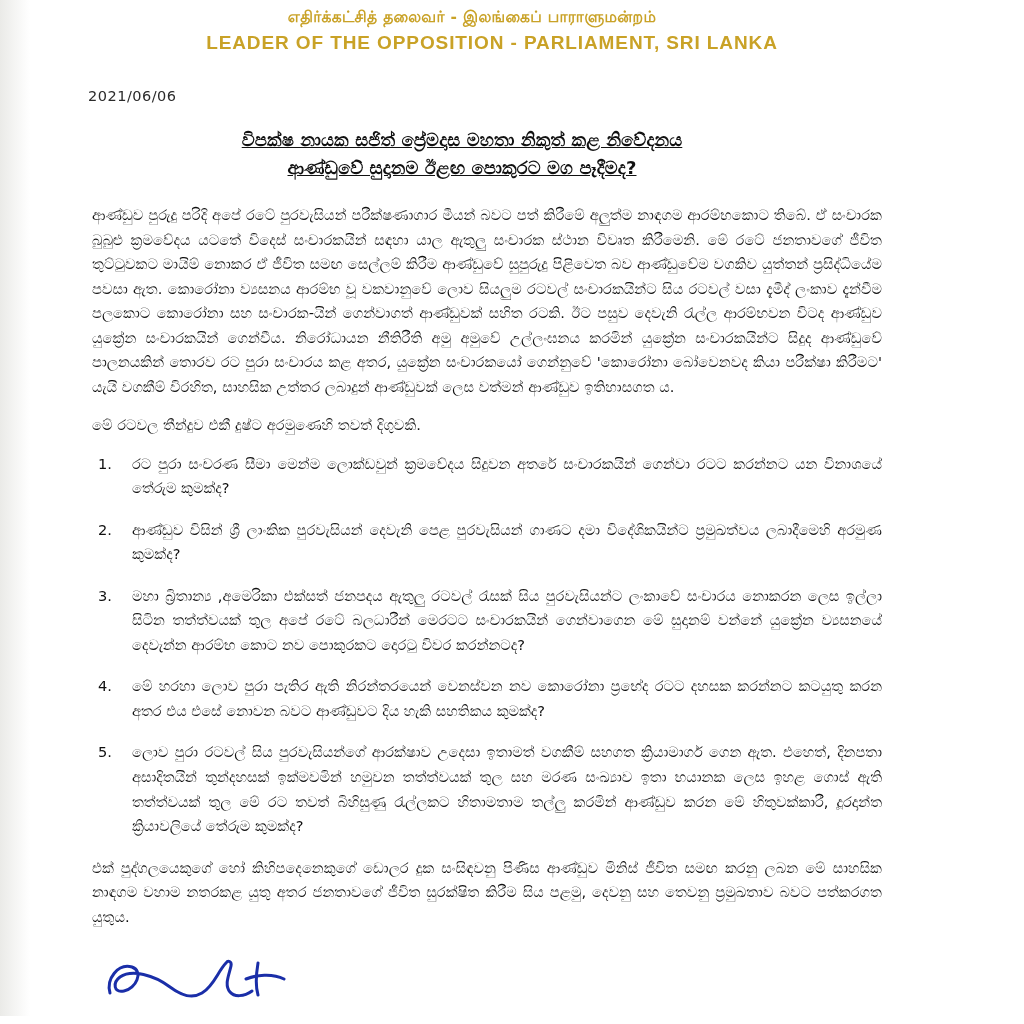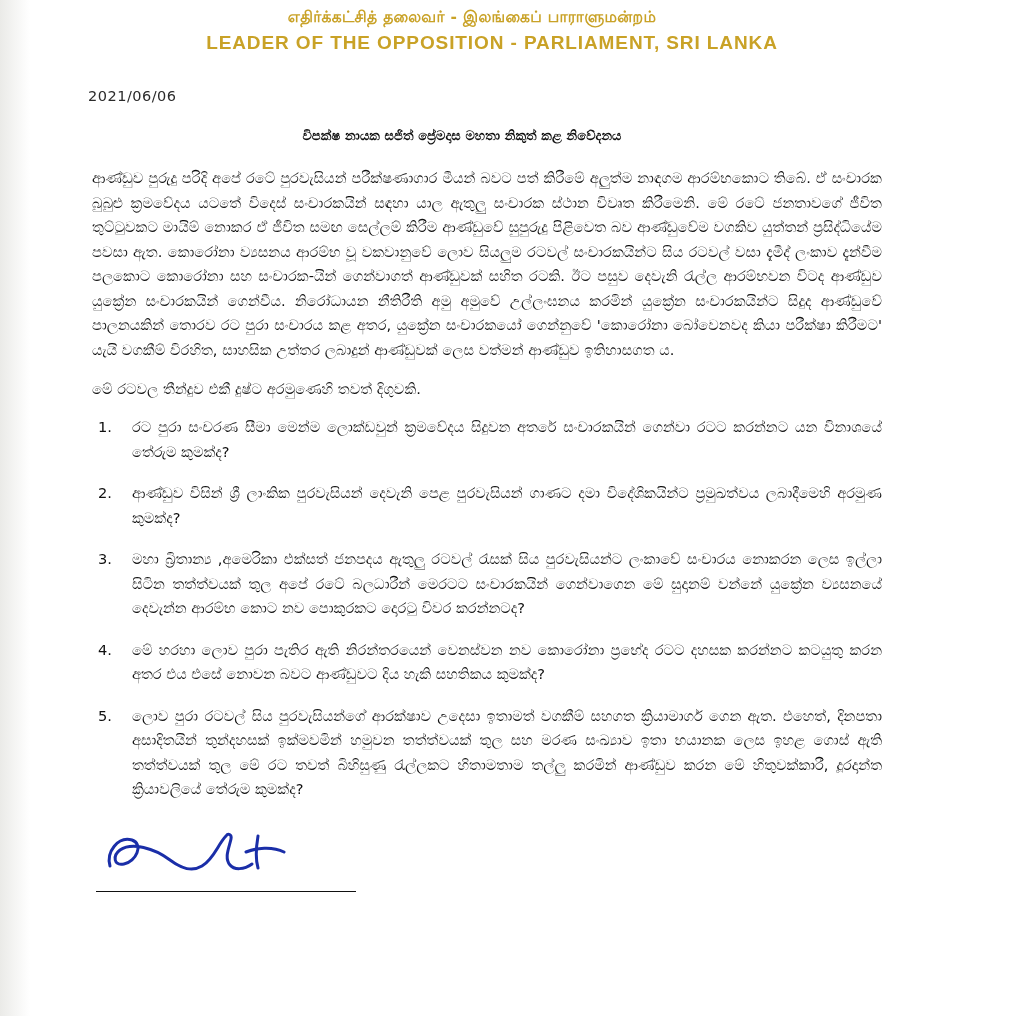--- a/index.html
+++ b/index.html
@@ -57,25 +57,26 @@
     color: #2b2b2b;
     letter-spacing: 0.5px;
   }
   .titles {
     text-align: center;
     margin-top: 22px;
     margin-left: 40px;
     margin-right: 60px;
   }
   .title-line {
-    font-size: 13px;
+    font-size: 18px;
     font-weight: bold;
     color: #111;
     line-height: 1.6;
     letter-spacing: 0.1px;
+    text-decoration: underline;
   }
   .body-wrap {
     margin: 18px 62px 0 92px;
   }
   p.para {
     font-size: 14.6px;
     line-height: 1.68;
     color: #101010;
     text-align: justify;
     margin: 0 0 14px 0;
@@ -152,34 +153,36 @@
 
   <div class="letterhead">
     <div class="lh-tamil">எதிர்க்கட்சித் தலைவர் - இலங்கைப் பாராளுமன்றம்</div>
     <div class="lh-english">LEADER OF THE OPPOSITION - PARLIAMENT, SRI LANKA</div>
   </div>
 
   <div class="date">2021/06/06</div>
 
   <div class="titles">
     <div class="title-line">විපක්ෂ නායක සජිත් ප්‍රේමදාස මහතා නිකුත් කළ නිවේදනය</div>
+    <div class="title-line">ආණ්ඩුවේ සුදානම ඊළඟ පොකුරට මග පෑදීමද?</div>
   </div>
 
   <div class="body-wrap">
     <p class="para lead">ආණ්ඩුව පුරුදු පරිදි අපේ රටේ පුරවැසියන් පරීක්ෂණාගාර මීයන් බවට පත් කිරීමේ අලුත්ම නාඳගම ආරම්භකොට තිබේ. ඒ සංචාරක බුබුළු ක්‍රමවේදය යටතේ විදෙස් සංචාරකයින් සඳහා යාල ඇතුලු සංචාරක ස්ථාන විවෘත කිරීමෙනි. මේ රටේ ජනතාවගේ ජීවිත තුට්ටුවකට මායිම් නොකර ඒ ජීවිත සමඟ සෙල්ලම් කිරීම ආණ්ඩුවේ සුපුරුදු පිළිවෙත බව ආණ්ඩුවේම වගකිව යුත්තන් ප්‍රසිද්ධියේම පවසා ඇත. කොරෝනා ව්‍යසනය ආරම්භ වූ වකවානුවේ ලොව සියලුම රටවල් සංචාරකයින්ට සිය රටවල් වසා දැමීද් ලංකාව දැන්වීම පලකොට කොරෝනා සහ සංචාරක-යින් ගෙන්වාගත් ආණ්ඩුවක් සහිත රටකි. ඊට පසුව දෙවැනි රැල්ල ආරම්භවන විටද ආණ්ඩුව යුක්‍රේන සංචාරකයින් ගෙන්වීය. නිරෝධායන නීතිරීති අමු අමුවේ උල්ලංඝනය කරමින් යුක්‍රේන සංචාරකයින්ට සිදුද ආණ්ඩුවේ පාලනයකින් තොරව රට පුරා සංචාරය කළ අතර, යුක්‍රේන සංචාරකයෝ ගෙන්නුවේ 'කොරෝනා බෝවෙනවද කියා පරීක්ෂා කිරීමට' යැයි වගකීම් විරහිත, සාහසික උත්තර ලබාදුන් ආණ්ඩුවක් ලෙස වත්මන් ආණ්ඩුව ඉතිහාසගත ය.</p>
     <p class="para intro2">මේ රටවල තීන්දුව එකී දුෂ්ට අරමුණෙහි තවත් දිගුවකි.</p>
 
     <ol class="questions">
       <li>රට පුරා සංචරණ සීමා මෙන්ම ලොක්ඩවුන් ක්‍රමවේදය සිදුවන අතරේ සංචාරකයින් ගෙන්වා රටට කරන්නට යන විනාශයේ තේරුම කුමක්ද?</li>
       <li>ආණ්ඩුව විසින් ශ්‍රී ලාංකික පුරවැසියන් දෙවැනි පෙළ පුරවැසියන් ගාණට දමා විදේශිකයින්ට ප්‍රමුඛත්වය ලබාදීමෙහි අරමුණ කුමක්ද?</li>
       <li>මහා බ්‍රිතාන්‍ය ,අමෙරිකා එක්සත් ජනපදය ඇතුලු රටවල් රැසක් සිය පුරවැසියන්ට ලංකාවේ සංචාරය නොකරන ලෙස ඉල්ලා සිටින තත්ත්වයක් තුල අපේ රටේ බලධාරීන් මෙරටට සංචාරකයින් ගෙන්වාගෙන මේ සුදානම් වන්නේ යුක්‍රේන ව්‍යසනයේ දෙවැන්න ආරම්භ කොට නව පොකුරකට දොරටු විවර කරන්නටද?</li>
       <li>මේ හරහා ලොව පුරා පැතිර ඇති නිරන්තරයෙන් වෙනස්වන නව කොරෝනා ප්‍රභේද රටට දහසක කරන්නට කටයුතු කරන අතර එය එසේ නොවන බවට ආණ්ඩුවට දිය හැකි සහතිකය කුමක්ද?</li>
       <li>ලොව පුරා රටවල් සිය පුරවැසියන්ගේ ආරක්ෂාව උදෙසා ඉතාමත් වගකීම් සහගත ක්‍රියාමාර්ග ගෙන ඇත. එහෙත්, දිනපතා අසාදිතයින් තුන්දහසක් ඉක්මවමින් හමුවන තත්ත්වයක් තුල සහ මරණ සංඛ්‍යාව ඉතා භයානක ලෙස ඉහළ ගොස් ඇති තත්ත්වයක් තුල මේ රට තවත් බිහිසුණු රැල්ලකට හිතාමතාම තල්ලු කරමින් ආණ්ඩුව කරන මේ හිතුවක්කාරී, දූරදාන්ත ක්‍රියාවලියේ තේරුම කුමක්ද?</li>
     </ol>
 
+    <p class="para closing">එක් පුද්ගලයෙකුගේ හෝ කිහිපදෙනෙකුගේ ඩොලර දුක සංසිඳවනු පිණිස ආණ්ඩුව මිනිස් ජීවිත සමඟ කරනු ලබන මේ සාහසික නාඳගම වහාම නතරකළ යුතු අතර ජනතාවගේ ජීවිත සුරක්ෂිත කිරීම සිය පළමු, දෙවනු සහ තෙවනු ප්‍රමුඛතාව බවට පත්කරගත යුතුය.</p>
   </div>
 
   <div class="signature-area">
     <svg class="sig-svg" width="270" height="62" viewBox="0 0 270 62">
       <path d="M14 44 C10 30, 22 14, 36 18 C48 22, 40 40, 28 42 C18 44, 16 34, 24 28 C36 20, 58 26, 74 38 C86 47, 96 50, 106 44 C118 37, 122 22, 130 14 C132 11, 136 12, 135 17 C133 26, 128 36, 134 43 C138 48, 148 48, 156 42" fill="none" stroke="#1a2ea8" stroke-width="3" stroke-linecap="round" stroke-linejoin="round"></path>
       <path d="M162 14 C160 26, 159 36, 162 46" fill="none" stroke="#1a2ea8" stroke-width="3" stroke-linecap="round"></path>
       <path d="M150 30 C160 26, 176 24, 188 30" fill="none" stroke="#1a2ea8" stroke-width="3" stroke-linecap="round"></path>
     </svg>
     <div class="sig-rule"></div>
   </div>

